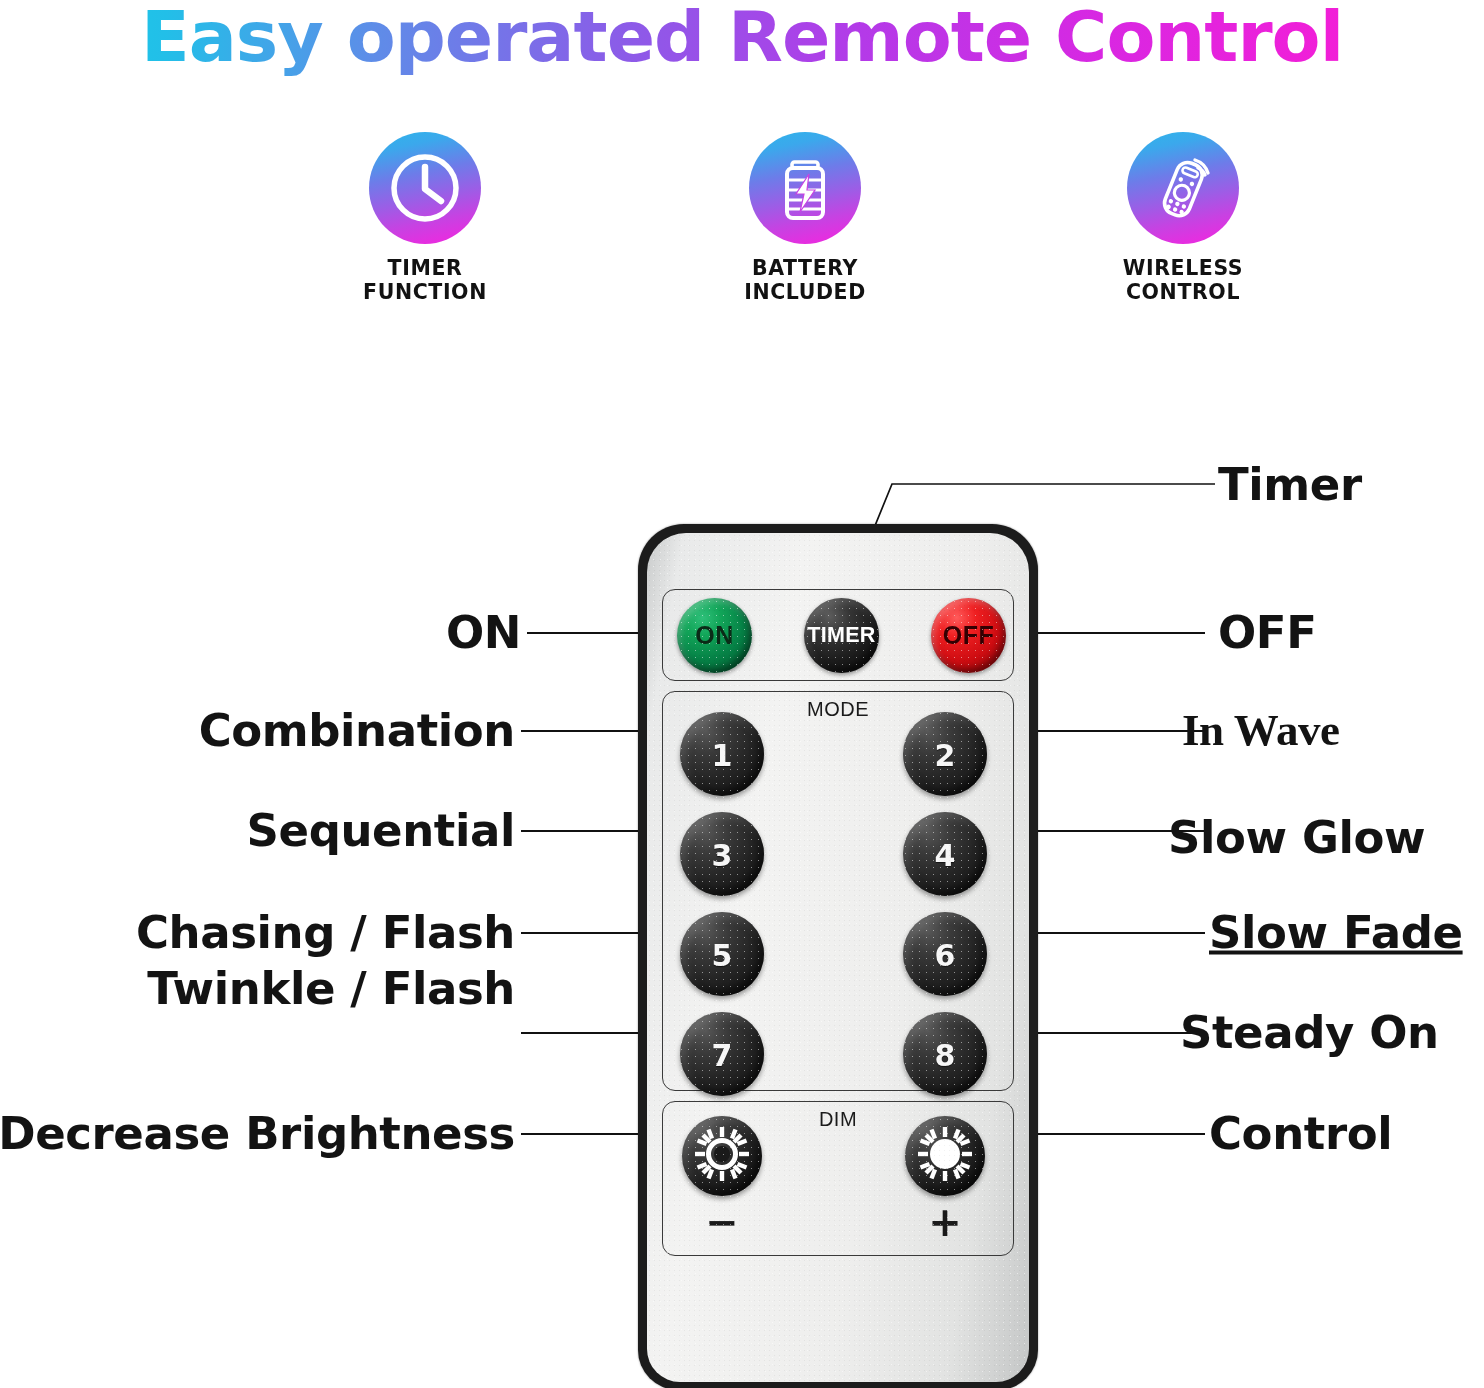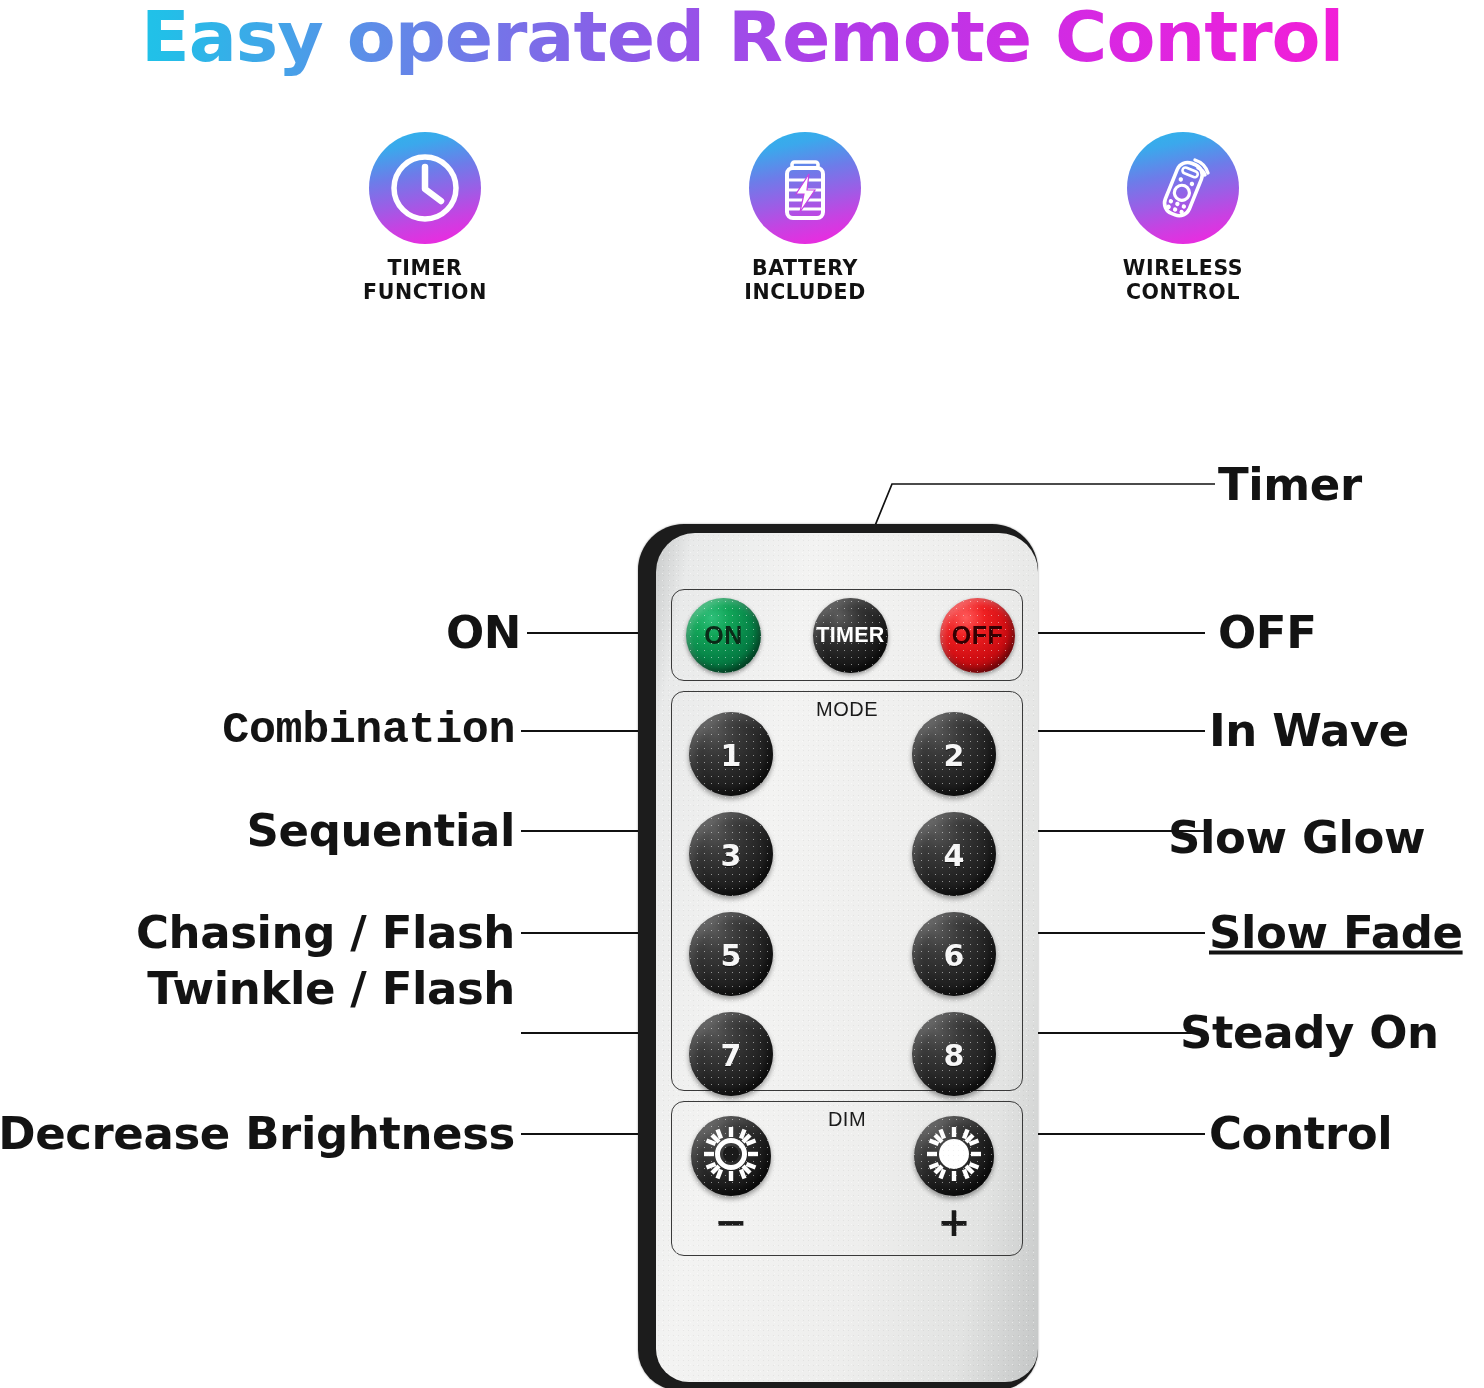--- a/index.html
+++ b/index.html
@@ -51,21 +51,20 @@
     background:#1c1c1c;
     padding:9px 9px 8px 9px;
     box-shadow:0 0 2px rgba(0,0,0,.45);
   }
   #remote-face {
     width:100%; height:100%;
     border-radius:39px 39px 33px 33px;
     background:
       linear-gradient(100deg,#c9cbcb 0%,#e9eaea 7%,#f3f3f2 30%,#eeeeed 62%,#e2e3e2 84%,#c4c6c6 100%);
     position:relative;
-    margin-left:9px;
   }
   
   #remote-face::after{
     content:""; position:absolute; inset:0; border-radius:inherit;
     background-image:
       radial-gradient(rgba(0,0,0,.05) 0.6px, transparent 0.7px),
       radial-gradient(rgba(255,255,255,.5) 0.6px, transparent 0.7px);
     background-size:5px 5px, 7px 7px;
     background-position:0 0, 3px 2px;
     pointer-events:none;
@@ -234,29 +233,29 @@
 <div class="leader" style="left:955px; top:830px; width:250px;"></div>
 <div class="leader" style="left:955px; top:932px; width:250px;"></div>
 <div class="leader" style="left:955px; top:1032px; width:250px;"></div>
 <div class="leader" style="left:955px; top:1133px; width:250px;"></div>
 
 <svg class="diag" style="left:830px; top:478px; width:390px; height:170px;">
   <path d="M0 158 L62 6 L385 6" fill="none" stroke="#111111" stroke-width="1.7"></path>
 </svg>
 
 <div class="callout left" style="right:963px; top:632px;">ON</div>
-<div class="callout left" style="right:969px; top:730px;font-family:Liberation Mono, monospace;">Combination</div>
+<div class="callout left" style="right:969px; top:730px;">Combination</div>
 <div class="callout left" style="right:969px; top:830px;">Sequential</div>
 <div class="callout left" style="right:969px; top:932px;">Chasing / Flash</div>
 <div class="callout left" style="right:969px; top:988px;">Twinkle / Flash</div>
 <div class="callout left" style="right:969px; top:1133px;">Decrease Brightness</div>
 
 <div class="callout right" style="left:1218px; top:484px;">Timer</div>
 <div class="callout right" style="left:1218px; top:632px;">OFF</div>
-<div class="callout right" style="left:1209px; top:730px;">In Wave</div>
+<div class="callout right" style="left:1182px; top:730px;font-family:Liberation Serif, serif;">In Wave</div>
 <div class="callout right" style="left:1168px; top:830px;margin-top:7px;">Slow Glow</div>
 <div class="callout right" style="left:1209px; top:932px;text-decoration:underline;">Slow Fade</div>
 <div class="callout right" style="left:1180px; top:1032px;">Steady On</div>
 <div class="callout right" style="left:1209px; top:1133px;">Control</div>
 
 <div id="remote">
   <div id="remote-face">
 
     <div class="panel" id="panel-power">
       <div class="btn btn-power btn-on">ON</div>

